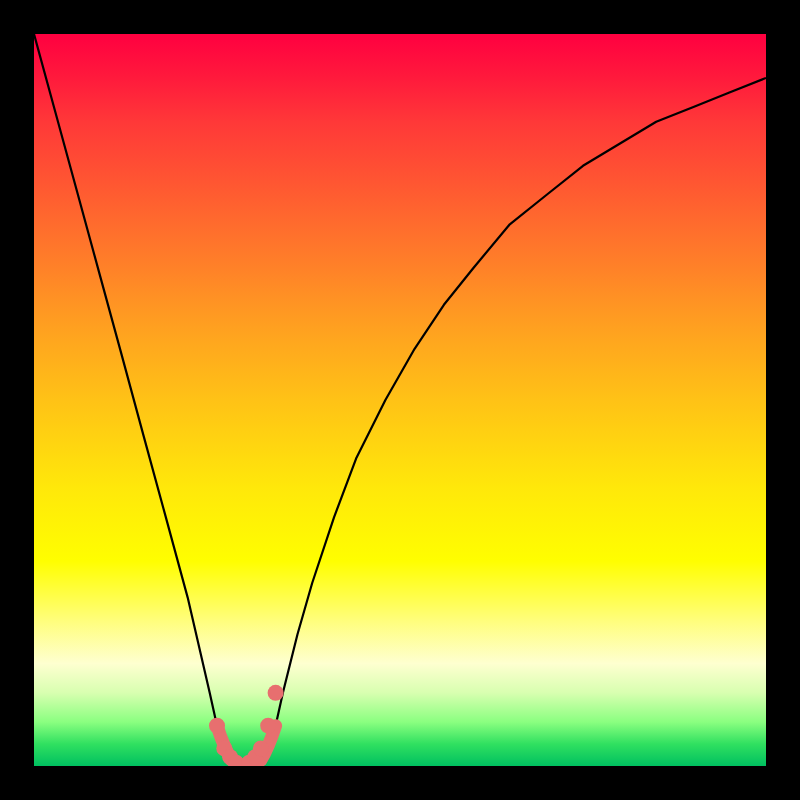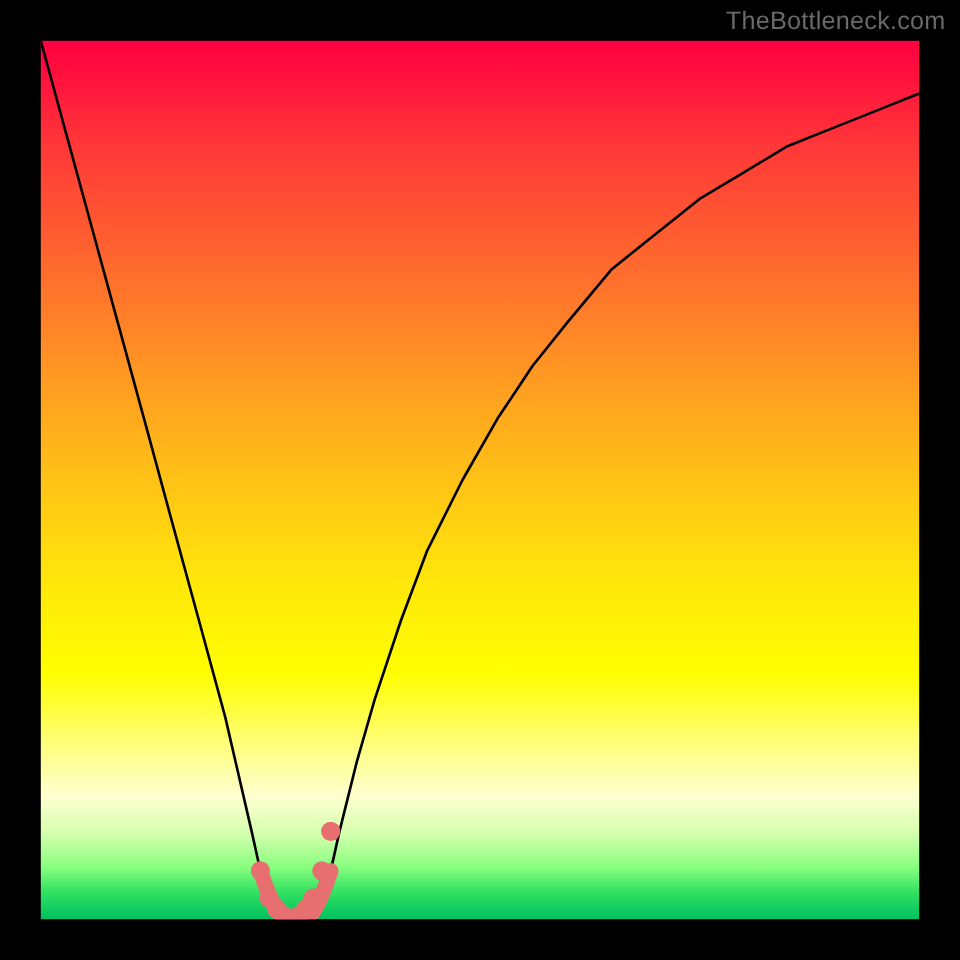--- a/index.html
+++ b/index.html
@@ -124,14 +124,13 @@
       <circle cx="196.2" cy="723.2" r="8" fill="#e76f6f"></circle>
       <circle cx="202" cy="728.7" r="8" fill="#e76f6f"></circle>
       <circle cx="215.2" cy="728.7" r="8" fill="#e76f6f"></circle>
       <circle cx="221.1" cy="723.2" r="8" fill="#e76f6f"></circle>
       <circle cx="226.9" cy="714.4" r="8" fill="#e76f6f"></circle>
       <circle cx="234.2" cy="691.7" r="8" fill="#e76f6f"></circle>
       <circle cx="241.6" cy="658.8" r="8" fill="#e76f6f"></circle>
     </svg>
   </div>
 
-  <div class="watermark">TheBottleneck.com</div>
 </div>
 
 </body></html>

